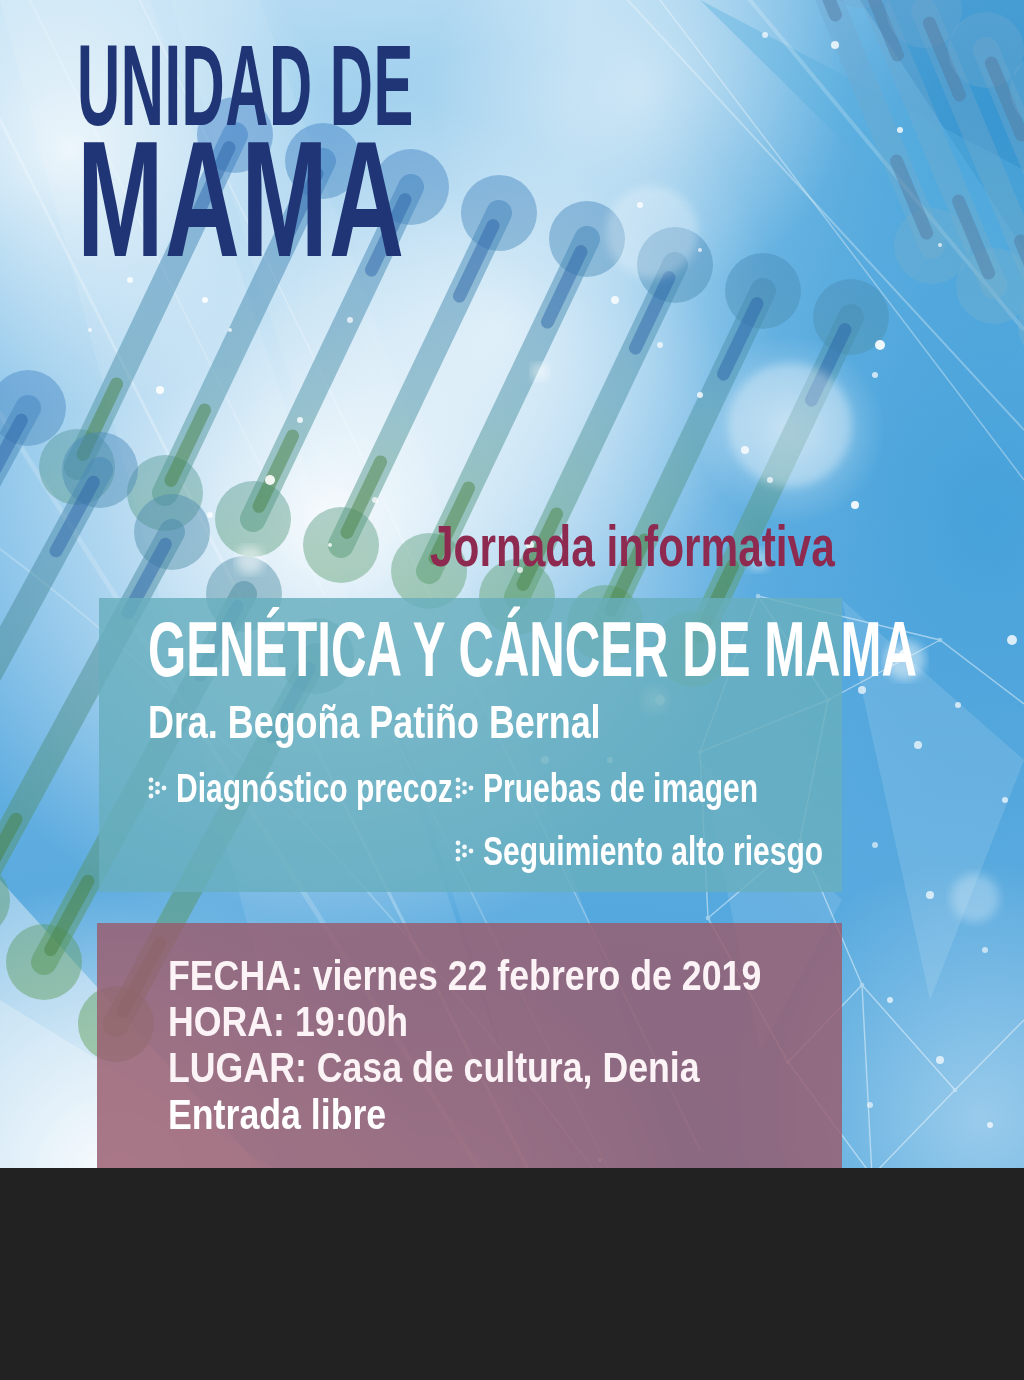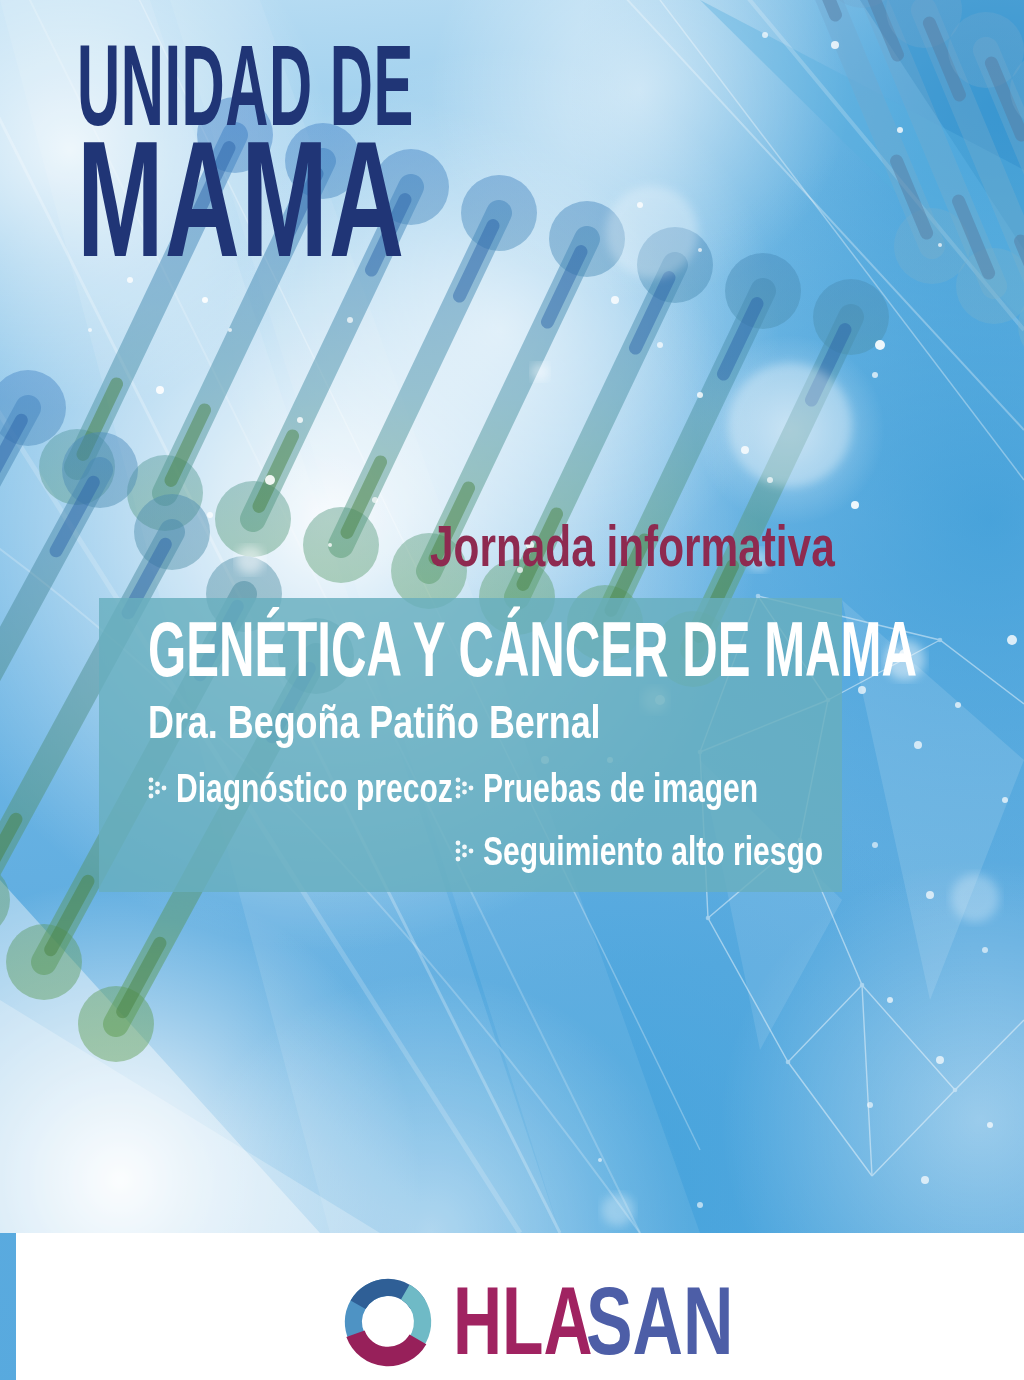--- a/index.html
+++ b/index.html
@@ -1,17 +1,17 @@
 <!DOCTYPE html>
 <html><head>
 <meta charset="utf-8">
 <style>
   html,body{margin:0;padding:0;background:#222;}
   .poster{
-    position:relative;width:1024px;height:1380px;overflow:hidden;
+    position:relative;width:1024px;height:1168px;overflow:hidden;
     font-family:"Liberation Sans",sans-serif;
     background:linear-gradient(175deg,#b9ddf3 0%,#8cc6ea 18%,#6db5e4 45%,#5cabdf 70%,#57a9de 100%);
   }
   svg.bg{position:absolute;left:0;top:0;}
   .cond{display:inline-block;white-space:nowrap;line-height:1;font-weight:bold;transform-origin:0 0;}
   .abs{position:absolute;}
 
   .title-line1{left:77px;top:28px;font-size:115px;color:#203576;transform:scaleX(.52);letter-spacing:1px;}
   .title-line2{left:77px;top:117px;font-size:165px;color:#203576;transform:scaleX(.63);letter-spacing:2px;}
   .event-label{left:430px;top:517px;font-size:58px;color:#8e2a50;transform:scaleX(.73);}
@@ -329,20 +329,28 @@
             <circle cx="3" cy="21" r="2.4"></circle>
           <circle cx="9.5" cy="9" r="2.4"></circle>
             <circle cx="9.5" cy="17" r="2.4"></circle>
             <circle cx="16" cy="13" r="2.4"></circle>
         </svg>
         <span class="topic-text">Seguimiento alto riesgo</span>
       </div>
     </div>
   </div>
 
+  <div class="abs details-box">
+    <div class="details-list">
+      <span class="detail-line">FECHA: viernes 22 febrero de 2019</span>
+      <span class="detail-line">HORA: 19:00h</span>
+      <span class="detail-line">LUGAR: Casa de cultura, Denia</span>
+      <span class="detail-line strong">Entrada libre</span>
+    </div>
+  </div>
 
   <div class="footer">
     <svg class="brand-icon" width="108" height="108" viewBox="0 0 100 100" fill="none">
       <path d="M47.2 18.1 A32 32 0 0 0 21 63.5" stroke="#4e93c4" stroke-width="16"></path>
       <path d="M22.3 34 A32 32 0 0 1 77.7 34" stroke="#2f5f96" stroke-width="16"></path>
       <path d="M66 22.3 A32 32 0 0 1 68.4 76.2" stroke="#6fbac6" stroke-width="16"></path>
       <path d="M77.7 66 A32 32 0 0 1 19.9 60.9" stroke="#97205a" stroke-width="18"></path>
     </svg>
     <span class="brand-primary">HLA</span>
     <span class="brand-secondary">SAN CARLOS</span>

